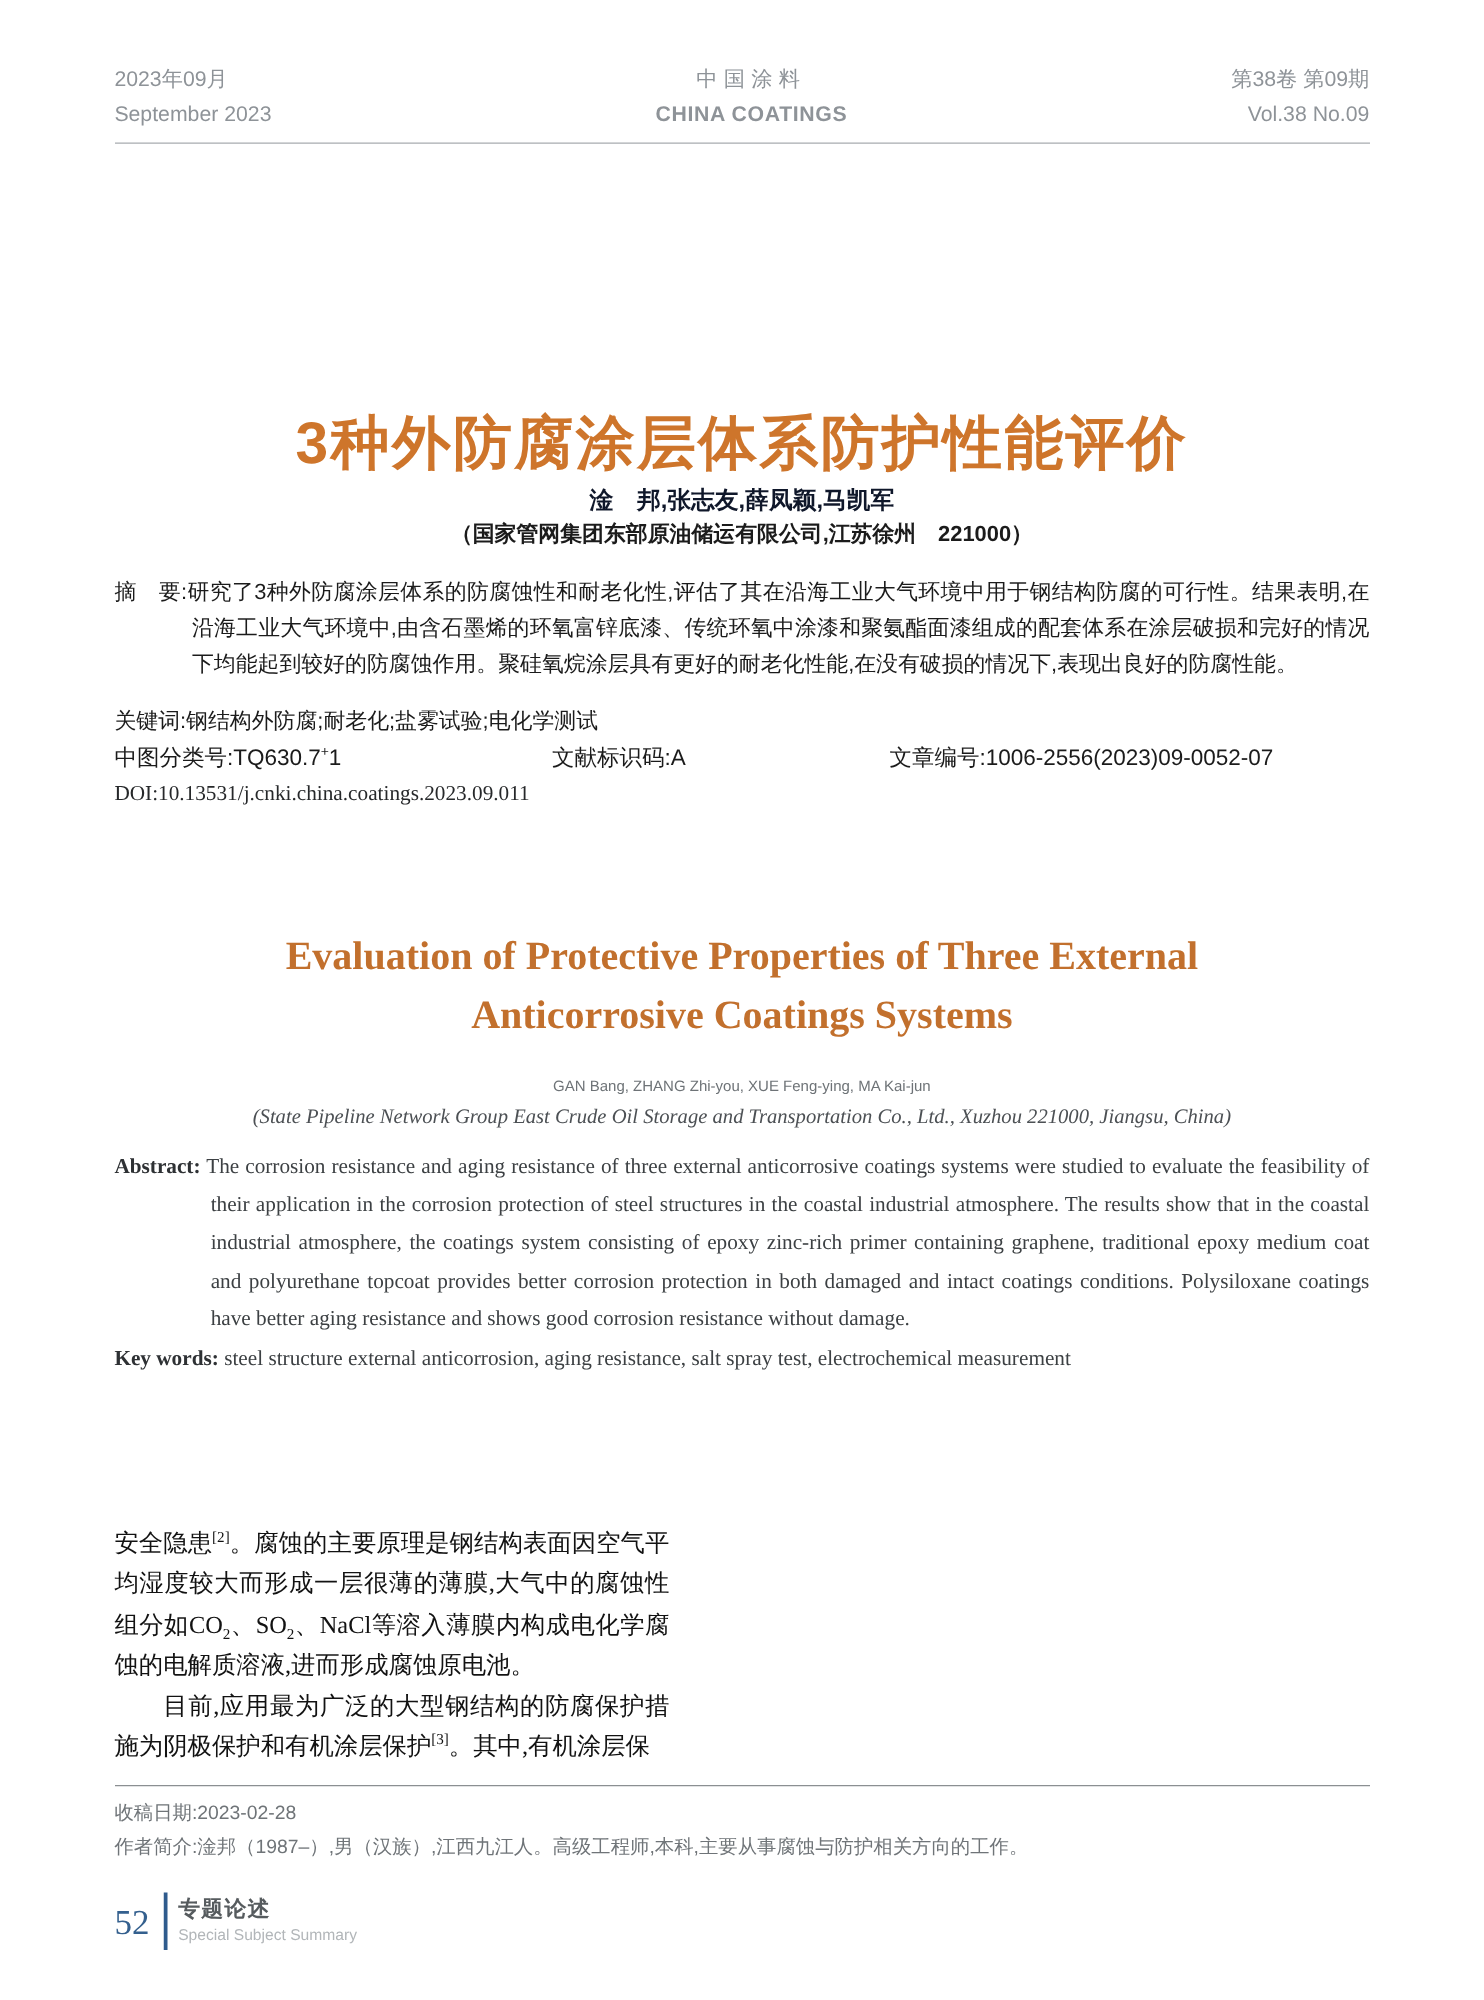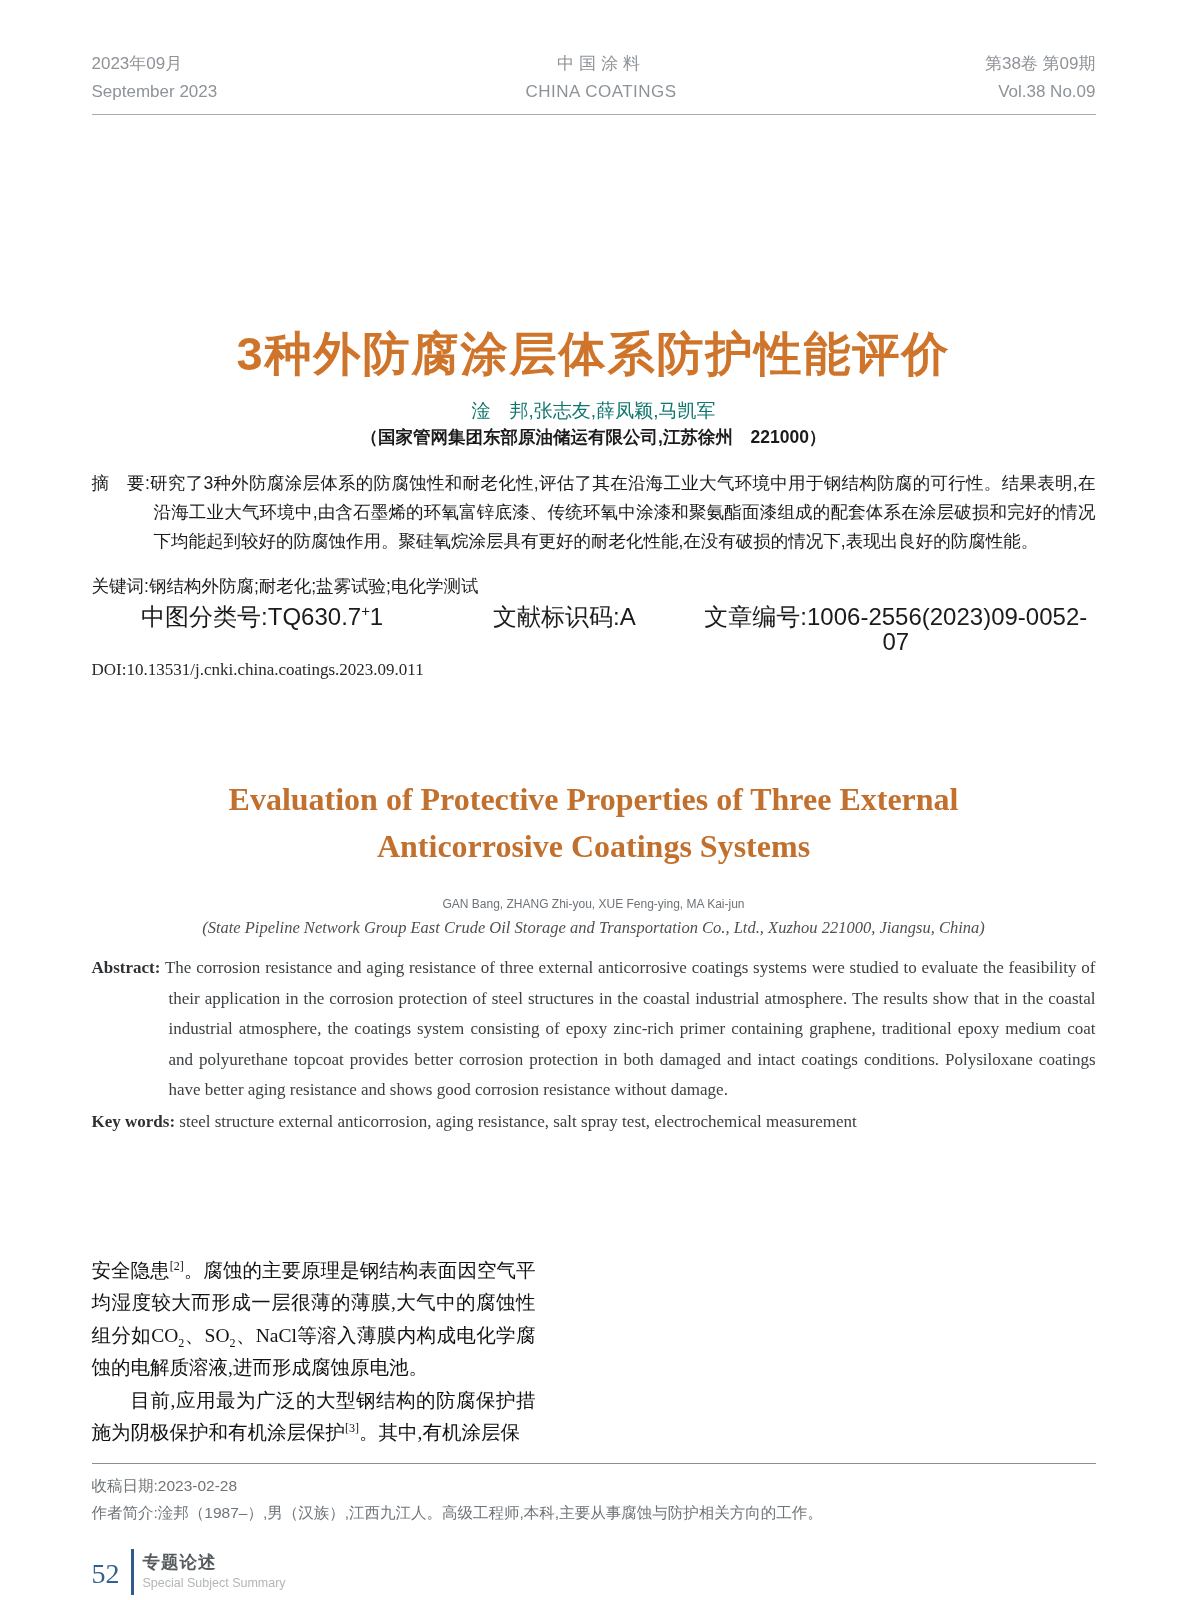--- a/index.html
+++ b/index.html
@@ -13,38 +13,38 @@
   sub { font-size: 0.62em; vertical-align: sub; line-height: 0; }
 
   
   .journal-header {
     margin-top: 50px; display: flex; justify-content: space-between;
     color: #8e9398; font-size: 17px; line-height: 28px;
   }
   .jh-center { text-align: center; }
   .jh-right { text-align: right; }
   .jh-cn { letter-spacing: 5px; }
-  .jh-en { letter-spacing: 0.5px; }
+  .jh-en { letter-spacing: 0.5px; font-weight: bold; }
   .header-rule { border: 0; border-top: 1px solid #a8acb0; margin: 8px 0 0 0; }
 
   
   .title-cn {
     margin: 212px 0 0 0; text-align: center; color: #ce752b;
     font-size: 47px; line-height: 54px; font-weight: bold; letter-spacing: 2px;
   }
-  .authors-cn { margin-top: 18px; text-align: center; font-size: 19px; line-height: 24px; font-weight: normal; color: #0f766e; }
+  .authors-cn { margin-top: 8px; text-align: center; font-size: 19px; line-height: 24px; font-weight: bold; color: #0f172a; }
   .affil-cn  { margin-top: 2px; text-align: center; font-size: 17.5px; line-height: 24px; font-weight: bold; color: #1b1b1b; }
 
   
   .abstract-cn {
     margin-top: 20px; font-size: 17.5px; line-height: 29px; text-align: justify;
     padding-left: 62px; text-indent: -62px; color: #1b1b1b;
   }
   .keywords-cn { margin-top: 16px; font-size: 17.5px; line-height: 29px; color: #1b1b1b; }
-  .clc-row { margin-top: 3px; display: flex; font-size: 24px; line-height: 25px; color: #1b1b1b; text-align: center; }
+  .clc-row { margin-top: 3px; display: flex; font-size: 18px; line-height: 25px; color: #1b1b1b; }
   .clc-a { width: 350px; }
   .clc-b { width: 270px; }
   .doi { margin-top: 5px; font-family: "Liberation Serif", serif; font-size: 17px; line-height: 22px; color: #26282a; }
 
   
   .title-en {
     margin: 95px 0 0 0; text-align: center; color: #c2702d;
     font-family: "Liberation Serif", serif; font-weight: bold;
     font-size: 32px; line-height: 47px;
   }

